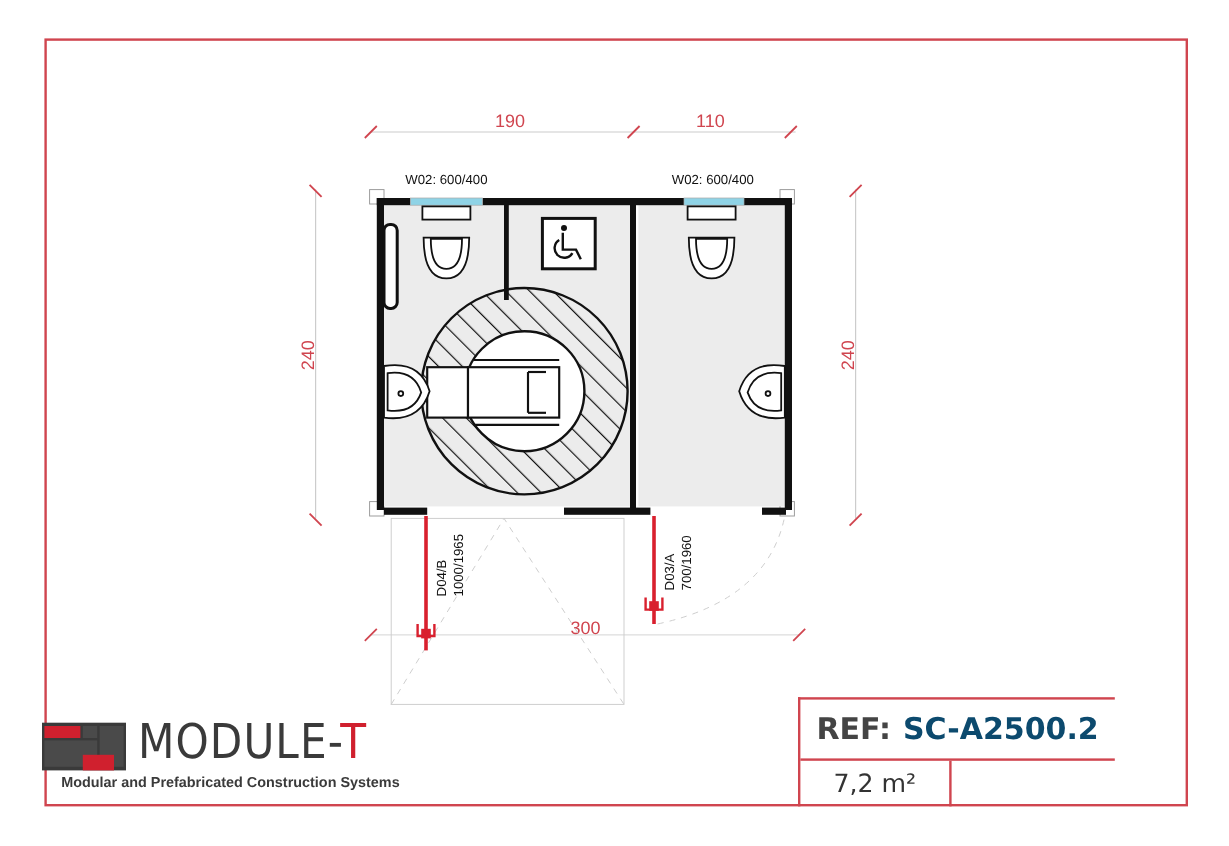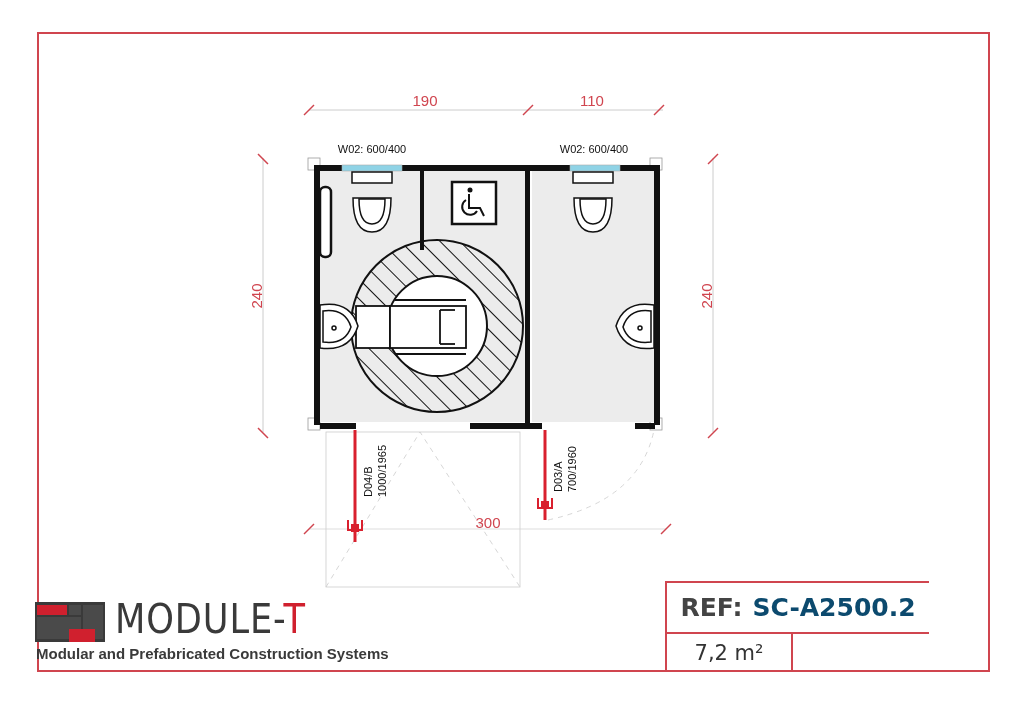--- a/index.html
+++ b/index.html
@@ -4,21 +4,21 @@
   <style>
     html, body { margin: 0; padding: 0; background: #ffffff; }
     body { width: 1024px; height: 705px; position: relative; overflow: hidden; font-family: "Liberation Sans", sans-serif; }
     .frame { position: absolute; left: 37px; top: 32px; width: 953px; height: 640px; border: 2px solid #d0454f; box-sizing: border-box; }
     svg.plan { position: absolute; left: 0; top: 0; }
     .dim { fill: #d0454f; font-family: "Liberation Sans", sans-serif; font-size: 15px; }
     .lbl { fill: #111; font-family: "Liberation Sans", sans-serif; font-size: 11px; }
     .logo { position: absolute; left: 35px; top: 600px; width: 290px; height: 60px; padding-left: 28px; }
     .logo-word { position: absolute; left: 80px; top: -4px; font-family: "DejaVu Sans", sans-serif; font-size: 40px; letter-spacing: 1px; color: #3a3a3a; transform: scaleX(0.88); transform-origin: left top; font-weight: normal; }
     .logo-word .red { color: #d0202e; }
-    .logo-tag { position: absolute; left: 1px; top: 45px; font-family: "Liberation Sans", sans-serif; font-weight: bold; font-size: 15px; color: #3a3a3a; white-space: nowrap; }
+    .logo-tag { position: absolute; left: 16px; top: 45px; font-family: "Liberation Sans", sans-serif; font-weight: bold; font-size: 12px; color: #3a3a3a; white-space: nowrap; }
     .titleblock { position: absolute; left: 665px; top: 581px; width: 264px; height: 91px; border-left: 2px solid #d0454f; border-top: 2px solid #d0454f; box-sizing: border-box; }
     .tb-ref { position: absolute; left: 0; top: 0; width: 100%; height: 51px; border-bottom: 2px solid #d0454f; box-sizing: border-box; display: flex; align-items: center; justify-content: center; font-family: "DejaVu Sans", sans-serif; font-size: 25px; font-weight: bold; }
     .tb-ref .k { color: #444; margin-right: 10px; }
     .tb-ref .v { color: #0c4a6e; }
     .tb-row { position: absolute; left: 0; top: 51px; width: 100%; height: 38px; display: flex; }
     .tb-cell { display: flex; align-items: center; justify-content: center; font-family: "DejaVu Sans", sans-serif; font-size: 21px; color: #333; }
     .tb-area { width: 126px; border-right: 2px solid #d0454f; box-sizing: border-box; }
     .tb-size { flex: 1; }
   </style>
 </head>

